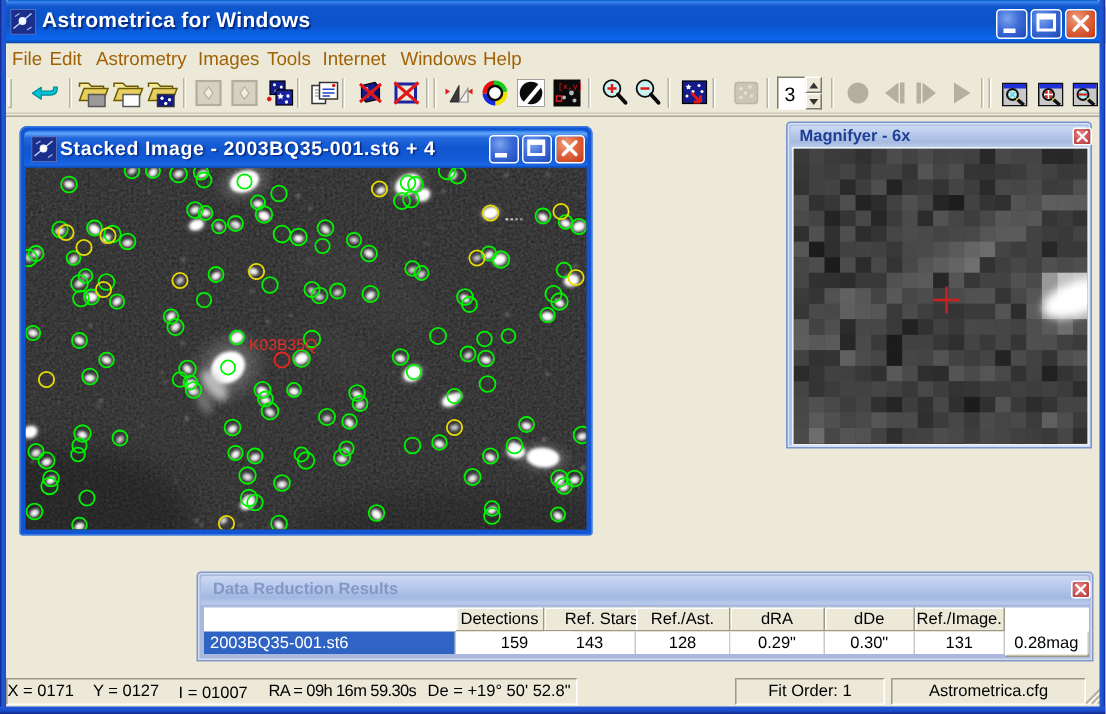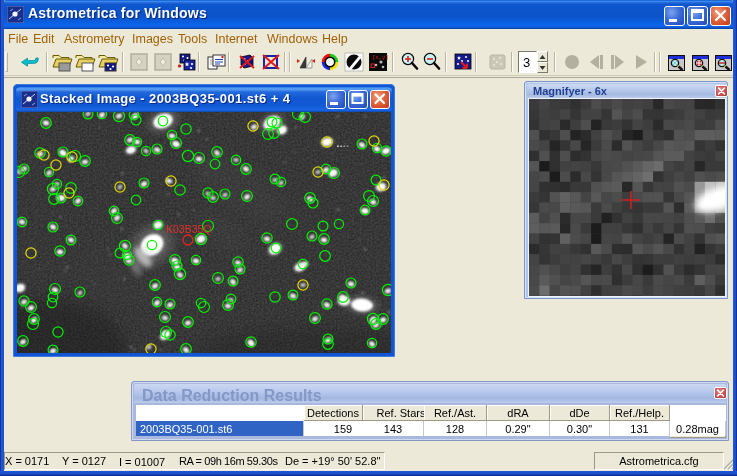--- a/index.html
+++ b/index.html
@@ -38,21 +38,21 @@
 .mdibtn.bc{background:radial-gradient(circle at 35% 30%,#f0a080 0%,#e0643c 45%,#c23a14 100%)}
 #stackedimg{position:absolute;left:4px;top:28px;width:374px;height:241px;background:#3a3a3a;overflow:hidden}
 #magwin{left:524px;top:81px;width:204px;height:218px;background:#b0c2e8;border:1px solid #7a94ce;border-radius:3px 3px 0 0;
  box-shadow:inset 0 0 0 1px #d8e2f5}
 #magwin .cap{position:absolute;left:2px;top:2px;right:2px;height:15px;font-size:11px;font-weight:bold;color:#1e3f94;
  background:linear-gradient(180deg,#cddaf2 0%,#b7c8ec 40%,#a5badf 70%,#c0cfee 100%);border-radius:2px 2px 0 0}
 #magwin .cap .t{position:absolute;left:6px;top:1px}
 #magimg{position:absolute;left:4px;top:17px;width:196px;height:197px;background:#3c3c3c;outline:1px solid #eef2fa;overflow:hidden}
 #datawin{left:131px;top:381px;width:598px;height:60px;background:#aab8dd;border:1px solid #8498c8;border-radius:3px 3px 0 0;
  box-shadow:inset 0 0 0 1px #d0daf0}
-#datawin .cap{position:absolute;left:2px;top:2px;right:2px;height:19px;font-size:16px;font-weight:bold;color:#7c90c2;
+#datawin .cap{position:absolute;left:2px;top:2px;right:2px;height:19px;font-size:11px;font-weight:bold;color:#7c90c2;
  background:linear-gradient(180deg,#ccd8f2 0%,#b4c6ec 45%,#a2b8e0 75%,#bcccee 100%);border-radius:2px 2px 0 0}
 #datawin .cap .t{position:absolute;left:8px;top:3px;color:#8497c5}
 .xbtn{position:absolute;width:13px;height:12px;border:1px solid #fff;border-radius:2px;
  background:radial-gradient(circle at 40% 35%,#e89090 0%,#cc5555 50%,#ad3535 100%)}
 .xbtn svg,.capbtn svg,.mdibtn svg{position:absolute;left:0;top:0}
 
 #dtable{position:absolute;left:4px;top:23px;width:590px;height:31px;background:#fff;font-size:11px}
 .hcell{position:absolute;top:0;height:16px;background:#ece9d8;border-right:1px solid #9d9987;border-bottom:1px solid #9d9987;
  box-shadow:inset 1px 1px 0 #fff;display:flex;align-items:center;justify-content:center;color:#000}
 .dcell{position:absolute;top:16px;height:15px;background:#fff;border-right:1px solid #c8c8c8;display:flex;align-items:center;justify-content:center;color:#000}
@@ -1439,40 +1439,41 @@
           <path d="M2.5 2 L8.5 8 M8.5 2 L2.5 8" stroke="#fff" stroke-width="1.6" stroke-linecap="round"></path>
         </svg>
       </div>
     </div>
     <div id="dtable">
       <div class="hcell" style="left:168px;width:59px;">Detections</div>
       <div class="hcell" style="left:227px;width:77px;">Ref. Stars</div>
       <div class="hcell" style="left:288px;width:63px;">Ref./Ast.</div>
       <div class="hcell" style="left:351px;width:63px;">dRA</div>
       <div class="hcell" style="left:414px;width:60px;">dDe</div>
-      <div class="hcell" style="left:474px;width:60px;">Ref./Help.</div>
+      <div class="hcell" style="left:474px;width:60px;">Ref./Image.</div>
       <div class="hcell" style="left:534px;width:56px;margin-top:17px;">dmag</div>
       <div class="dcell" style="left:0px;width:168px;background:#2f63c4;color:#fff;justify-content:flex-start;padding-left:4px">2003BQ35-001.st6</div>
       <div class="dcell" style="left:168px;width:79px;">159</div>
       <div class="dcell" style="left:227px;width:61px;">143</div>
       <div class="dcell" style="left:288px;width:63px;">128</div>
       <div class="dcell" style="left:351px;width:63px;">0.29"</div>
       <div class="dcell" style="left:414px;width:60px;">0.30"</div>
       <div class="dcell" style="left:474px;width:60px;">131</div>
       <div class="dcell" style="left:534px;width:56px;">0.28mag</div>
     </div>
   </div>
 <div class="abs" id="status">
     <div class="spanel" style="left:0px;width:381px">
       <span style="position:absolute;left:0px;top:2px">X = 0171</span>
       <span style="position:absolute;left:57px;top:2px">Y = 0127</span>
       <span style="position:absolute;left:114px;top:3px">I = 01007</span>
       <span style="position:absolute;left:174px;top:2px;letter-spacing:-0.4px">RA = 09h 16m 59.30s</span>
       <span style="position:absolute;left:280px;top:2px">De = +19° 50' 52.8"</span>
     </div>
+    <div class="spanel" style="left:486px;width:100px;justify-content:center">Fit Order: 1</div>
     <div class="spanel" style="left:590px;width:130px;justify-content:center">Astrometrica.cfg</div>
     <svg class="abs" style="left:718px;top:6px" width="13" height="13">
       <g stroke="#b6b2a2" stroke-width="1.6">
         <line x1="12" y1="2" x2="2" y2="12"></line>
         <line x1="12" y1="6" x2="6" y2="12"></line>
         <line x1="12" y1="10" x2="10" y2="12"></line>
       </g>
       <g stroke="#fff" stroke-width="0.8">
         <line x1="13" y1="3" x2="3" y2="13"></line>
         <line x1="13" y1="7" x2="7" y2="13"></line>

